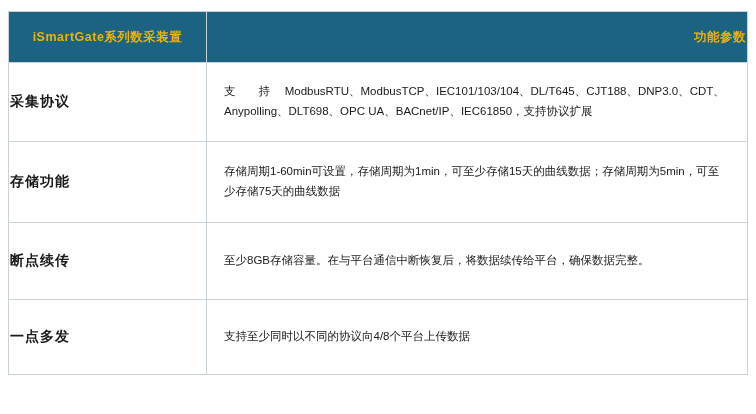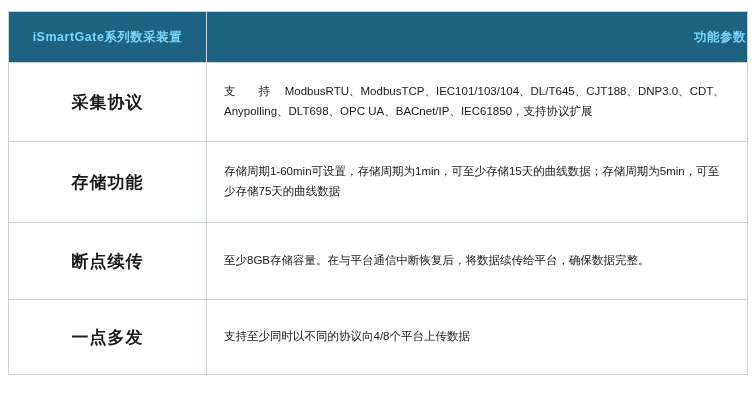--- a/index.html
+++ b/index.html
@@ -23,38 +23,37 @@
     width: 740px;
     border-collapse: collapse;
     table-layout: fixed;
   }
   table.spec th, table.spec td {
     border: 1px solid #c9d2d8;
     vertical-align: middle;
   }
   thead th {
     background: #1c6281;
-    color: #7dd3fc;
+    color: #eab308;
     font-size: 12.5px;
     font-weight: bold;
     height: 48px;
     letter-spacing: 0.5px;
     border: 1px solid #1c6281;
   }
   thead th.head-left {
     width: 195px;
     text-align: center;
   }
   thead th.head-right {
     text-align: right;
   }
   tbody td.label {
     width: 195px;
-    text-align: center;
-    font-size: 17px;
+    font-size: 14px;
     font-weight: bold;
     color: #1a1a1a;
     letter-spacing: 1px;
   }
   tbody td.value {
     padding: 9px 17px;
     font-size: 11.5px;
     color: #1a1a1a;
     line-height: 1.72;
     text-align: left;

